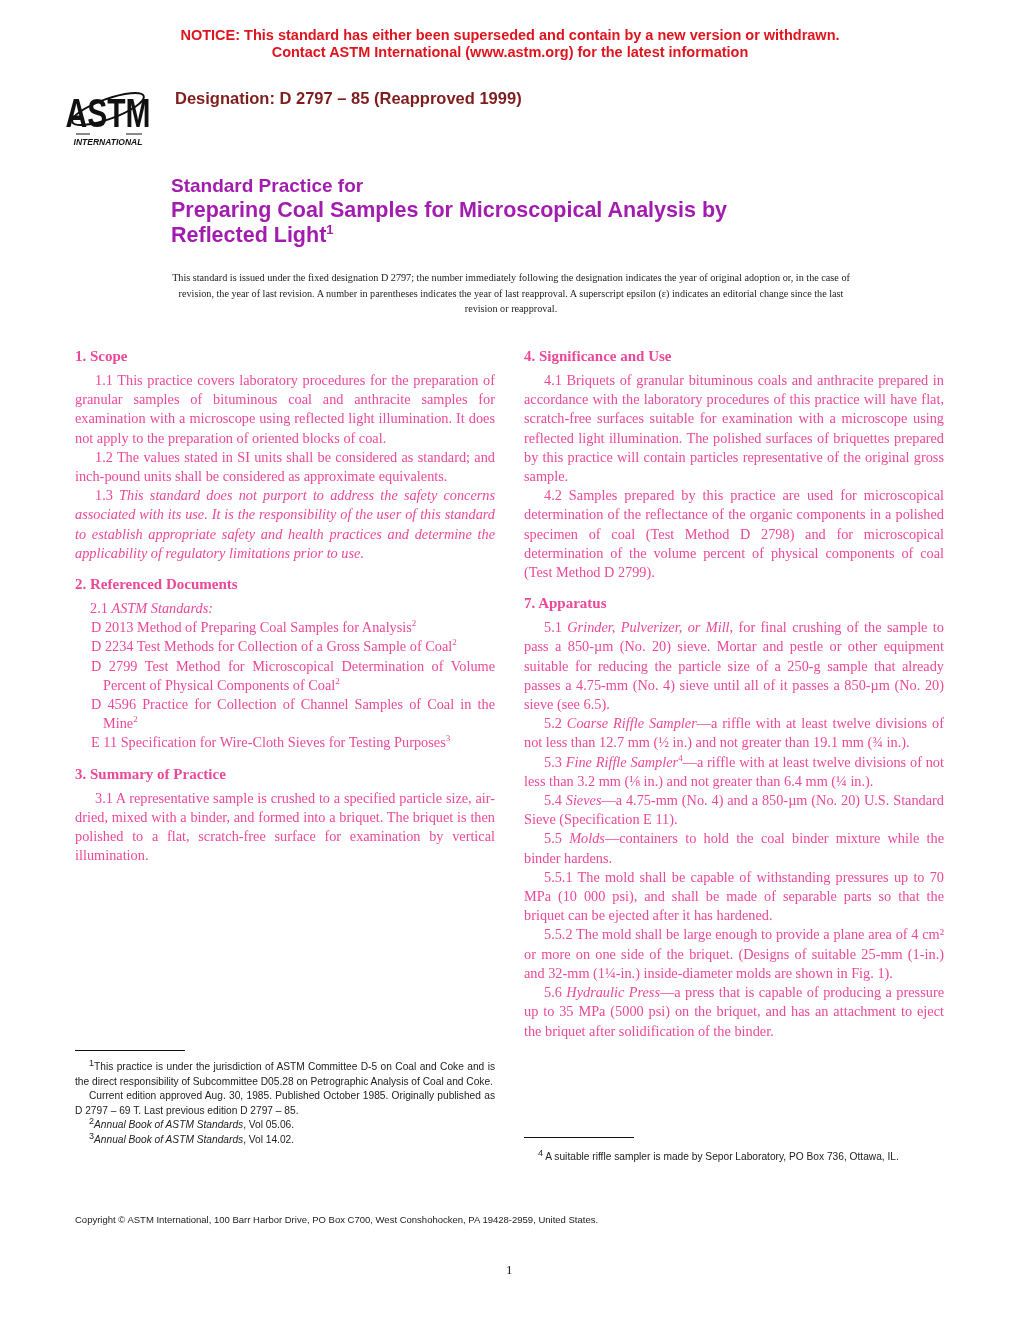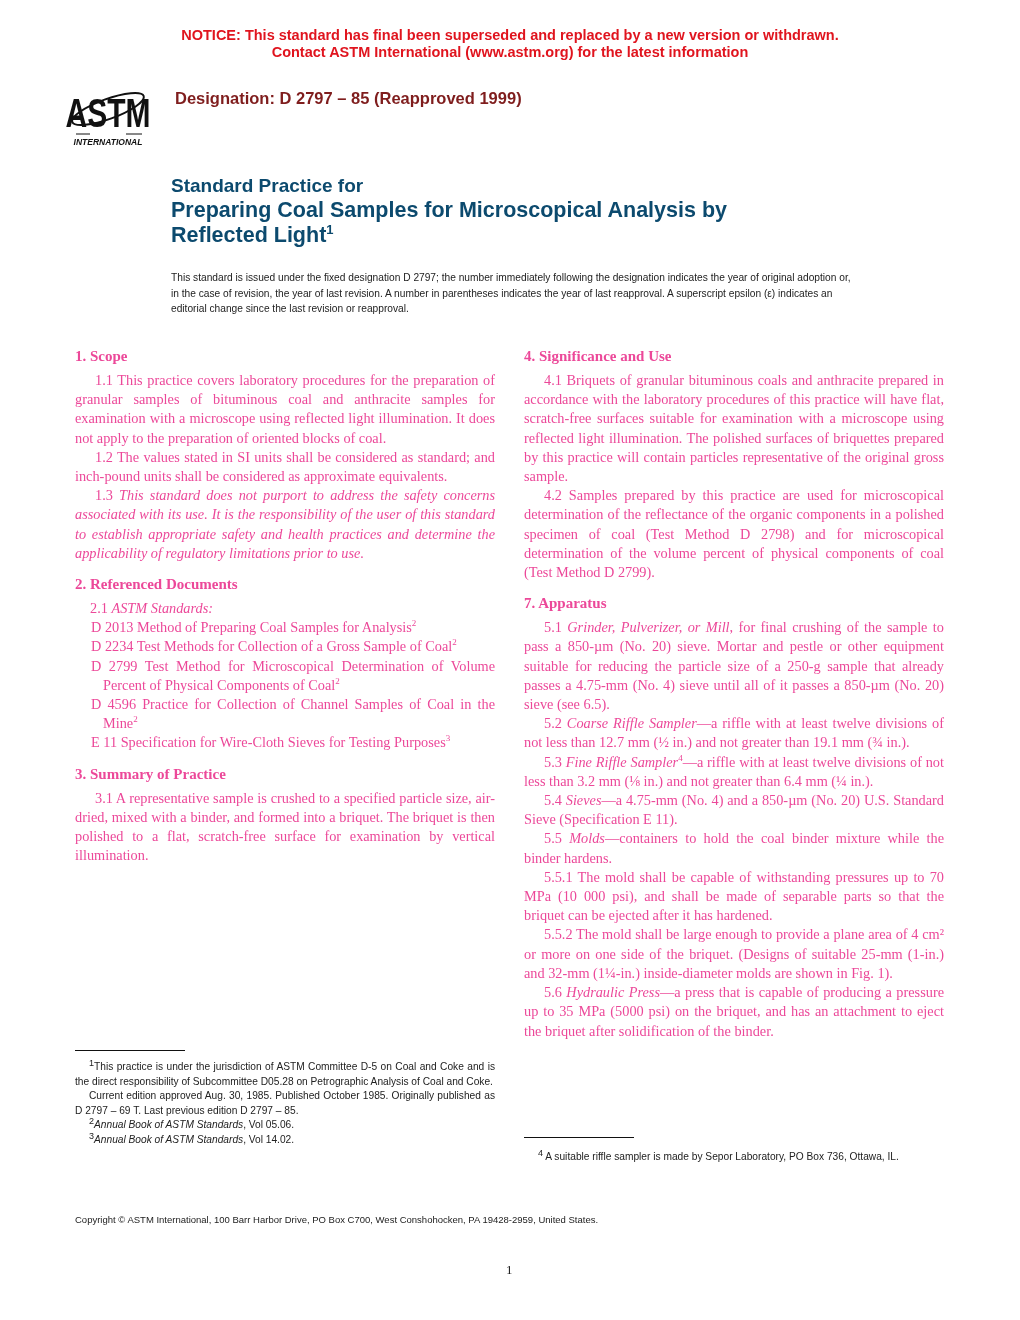--- a/index.html
+++ b/index.html
@@ -2,47 +2,47 @@
 <html><head>
 <meta charset="utf-8">
 <style>
   html,body{margin:0;padding:0;background:#fff;}
   body{width:1020px;height:1320px;position:relative;overflow:hidden;color:#111;}
   .notice{position:absolute;left:0;top:27px;width:1020px;text-align:center;color:#e0141e;
     font-family:"Liberation Sans",sans-serif;font-weight:bold;font-size:14.5px;line-height:17px;}
   .logo{position:absolute;left:64px;top:76px;width:96px;height:72px;}
   .designation{position:absolute;left:175px;top:89px;font-family:"Liberation Sans",sans-serif;
     font-weight:bold;font-size:16.5px;color:#7f1d1d;}
-  .title{position:absolute;left:171px;top:174px;font-family:"Liberation Sans",sans-serif;font-weight:bold;color:#0c4a6e;}
+  .title{position:absolute;left:171px;top:174px;font-family:"Liberation Sans",sans-serif;font-weight:bold;color:#a21caf;}
   .title .l1{font-size:19px;line-height:24px;}
   .title .l2{font-size:21.5px;line-height:25px;}
   .title sup{font-size:13px;}
-  .issued{position:absolute;left:171px;top:270px;width:680px;font-family:Liberation Sans, sans-serif;
-    font-size:10.2px;line-height:15.5px;color:#222;}
+  .issued{position:absolute;left:171px;top:270px;width:680px;font-family:Liberation Serif, serif;
+    font-size:10.2px;line-height:15.5px;color:#222;text-align:center;}
   .col{position:absolute;top:346px;width:420px;font-family:"Liberation Serif",serif;font-size:14.3px;line-height:19.2px;color:#ec4899;}
   .col.left{left:75px;}
   .col.right{left:524px;}
   .col h2{font-size:15px;font-weight:bold;margin:0 0 5px 0;line-height:20px;}
   .col p{margin:0;text-align:justify;text-indent:20px;}
   .col p.ref{text-indent:-12px;padding-left:28px;text-align:justify;}
   .col p.ref-head{text-indent:0;padding-left:15px;}
   .gap{height:11px;}
   sup{font-size:9px;line-height:0;}
   .fnrule{position:absolute;height:1px;background:#111;width:110px;}
   .fn{position:absolute;font-family:"Liberation Sans",sans-serif;font-size:10.2px;line-height:14.5px;color:#222;text-align:justify;}
   .fn p{margin:0;text-indent:14px;}
   .copyright{position:absolute;left:75px;top:1214px;font-family:"Liberation Sans",sans-serif;font-size:9.5px;color:#222;}
   .pagenum{position:absolute;left:506px;top:1262px;font-family:"Liberation Serif",serif;font-size:13px;color:#222;}
   i{}
 </style>
 </head>
 <body>
 
 <div class="notice">
-  <div>NOTICE: This standard has final been superseded and replaced by a new version or withdrawn.</div>
+  <div>NOTICE: This standard has either been superseded and contain by a new version or withdrawn.</div>
   <div>Contact ASTM International (www.astm.org) for the latest information</div>
 </div>
 
 <div class="logo">
   <svg width="96" height="72" viewBox="0 0 96 72">
     <ellipse cx="44" cy="33" rx="38" ry="10" fill="none" stroke="#111" stroke-width="2" transform="rotate(-20 44 33)"></ellipse>
     <text x="44" y="52" text-anchor="middle" font-family="Liberation Sans, sans-serif" font-weight="bold" font-size="30" fill="#111" transform="scale(1,1.35) translate(0,-14)">ASTM</text>
     <line x1="12" y1="58" x2="26" y2="58" stroke="#111" stroke-width="1"></line>
     <line x1="62" y1="58" x2="78" y2="58" stroke="#111" stroke-width="1"></line>
     <text x="44" y="69" text-anchor="middle" font-family="Liberation Sans, sans-serif" font-weight="bold" font-style="italic" font-size="8.5" fill="#111">INTERNATIONAL</text>

